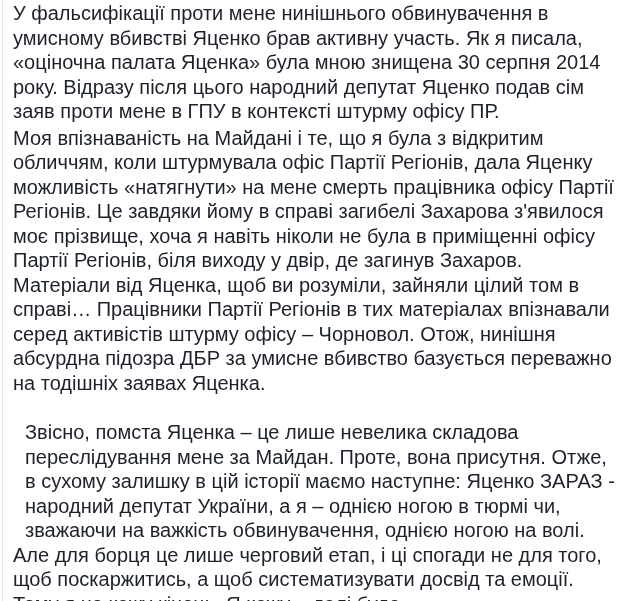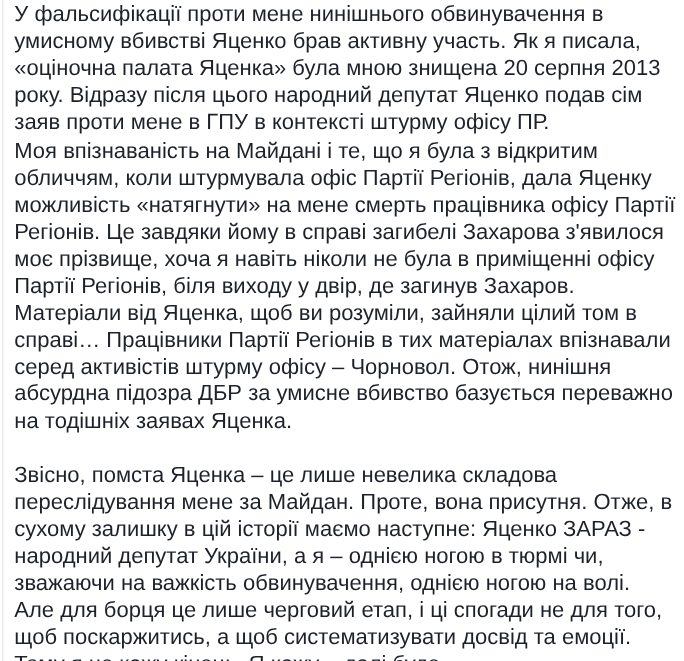--- a/index.html
+++ b/index.html
@@ -28,26 +28,26 @@
   .post-text {
     position: relative;
     padding: 1px 2px 0 13px;
     font-size: 20px;
     line-height: 24.5px;
     color: var(--text, #1d2129);
     -webkit-font-smoothing: antialiased;
   }
   .post-text p { padding: 0; }
   p.p-std  { margin: 0 0 2px 0; }
-  p.p-gap  { margin: 25px 0 0 0; }
+  p.p-gap  { margin: 25px 0 0 12px; }
   p.p-cont { margin: 0; }
 </style>
 </head>
 <body>
 
 <div class="card-edge"></div>
 
 <div class="post-text">
-  <p class="p-std">У фальсифікації проти мене нинішнього обвинувачення в умисному вбивстві Яценко брав активну участь. Як я писала, «оціночна палата Яценка» була мною знищена 20 серпня 2013 року. Відразу після цього народний депутат Яценко подав сім заяв проти мене в ГПУ в контексті штурму офісу ПР.</p>
+  <p class="p-std">У фальсифікації проти мене нинішнього обвинувачення в умисному вбивстві Яценко брав активну участь. Як я писала, «оціночна палата Яценка» була мною знищена 30 серпня 2014 року. Відразу після цього народний депутат Яценко подав сім заяв проти мене в ГПУ в контексті штурму офісу ПР.</p>
   <p class="p-std">Моя впізнаваність на Майдані і те, що я була з відкритим обличчям, коли штурмувала офіс Партії Регіонів, дала Яценку можливість «натягнути» на мене смерть працівника офісу Партії Регіонів. Це завдяки йому в справі загибелі Захарова з'явилося моє прізвище, хоча я навіть ніколи не була в приміщенні офісу Партії Регіонів, біля виходу у двір, де загинув Захаров. Матеріали від Яценка, щоб ви розуміли, зайняли цілий том в справі… Працівники Партії Регіонів в тих матеріалах впізнавали серед активістів штурму офісу – Чорновол. Отож, нинішня абсурдна підозра ДБР за умисне вбивство базується переважно на тодішніх заявах Яценка.</p>
   <p class="p-gap">Звісно, помста Яценка – це лише невелика складова переслідування мене за Майдан. Проте, вона присутня. Отже, в сухому залишку в цій історії маємо наступне: Яценко ЗАРАЗ - народний депутат України, а я – однією ногою в тюрмі чи, зважаючи на важкість обвинувачення, однією ногою на волі.</p>
   <p class="p-cont">Але для борця це лише черговий етап, і ці спогади не для того, щоб поскаржитись, а щоб систематизувати досвід та емоції. Тому я не кажу кінець. Я кажу – далі буде…</p>
 </div>
 
 </body></html>

